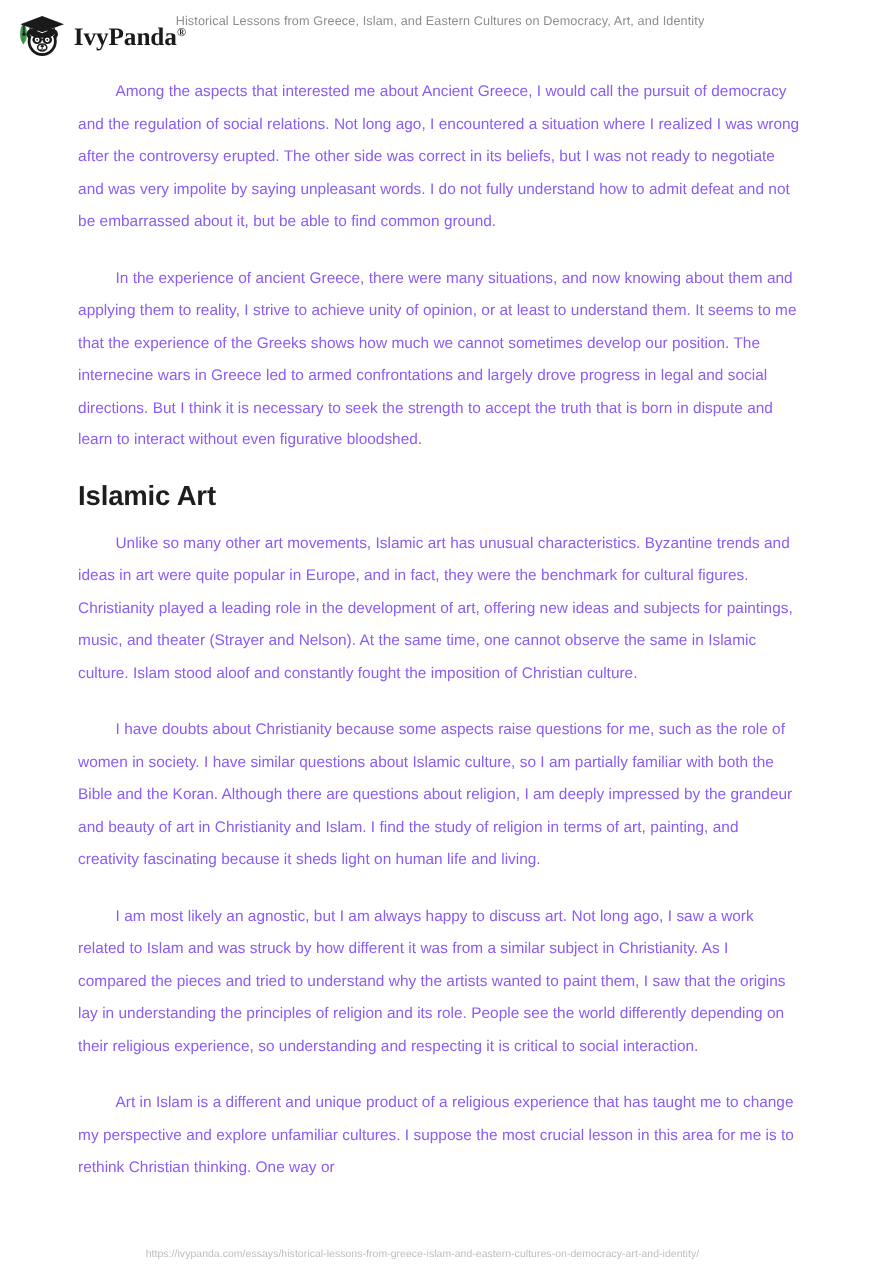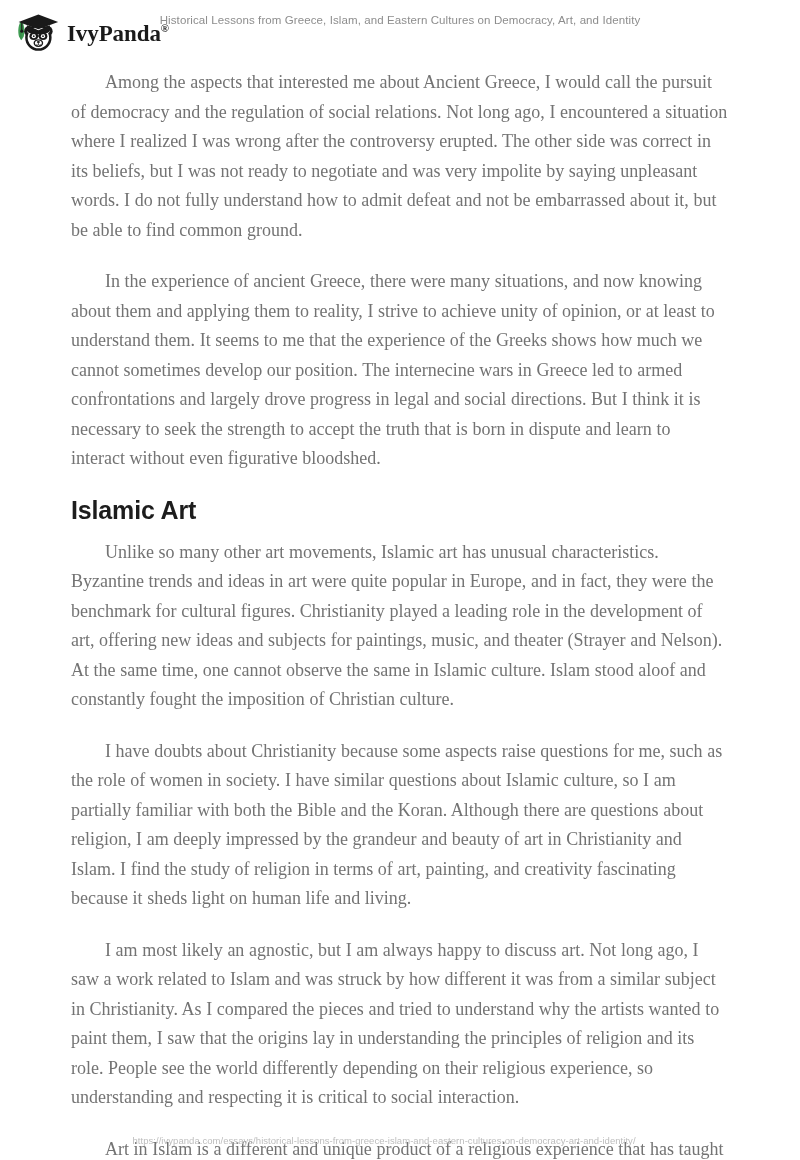--- a/index.html
+++ b/index.html
@@ -69,27 +69,26 @@
 
   
   .content {
     position: absolute;
     left: 71px;
     top: 68px;
     width: 657px;
   }
   .content p {
     margin: 0 0 22px 0;
-    font-size: 18px;
+    font-size: 14px;
     line-height: 29.5px;
     text-indent: 34px;
-    color: #737373;
+    color: #8b5cf6;
     text-align: left;
     word-spacing: 0.1px;
-    font-family: Liberation Serif, serif;
   }
   .content h2 {
     margin: 10px 0 14px 0;
     font-size: 25px;
     line-height: 28px;
     font-weight: bold;
     color: #1d1d1d;
     letter-spacing: -0.15px;
   }
 

